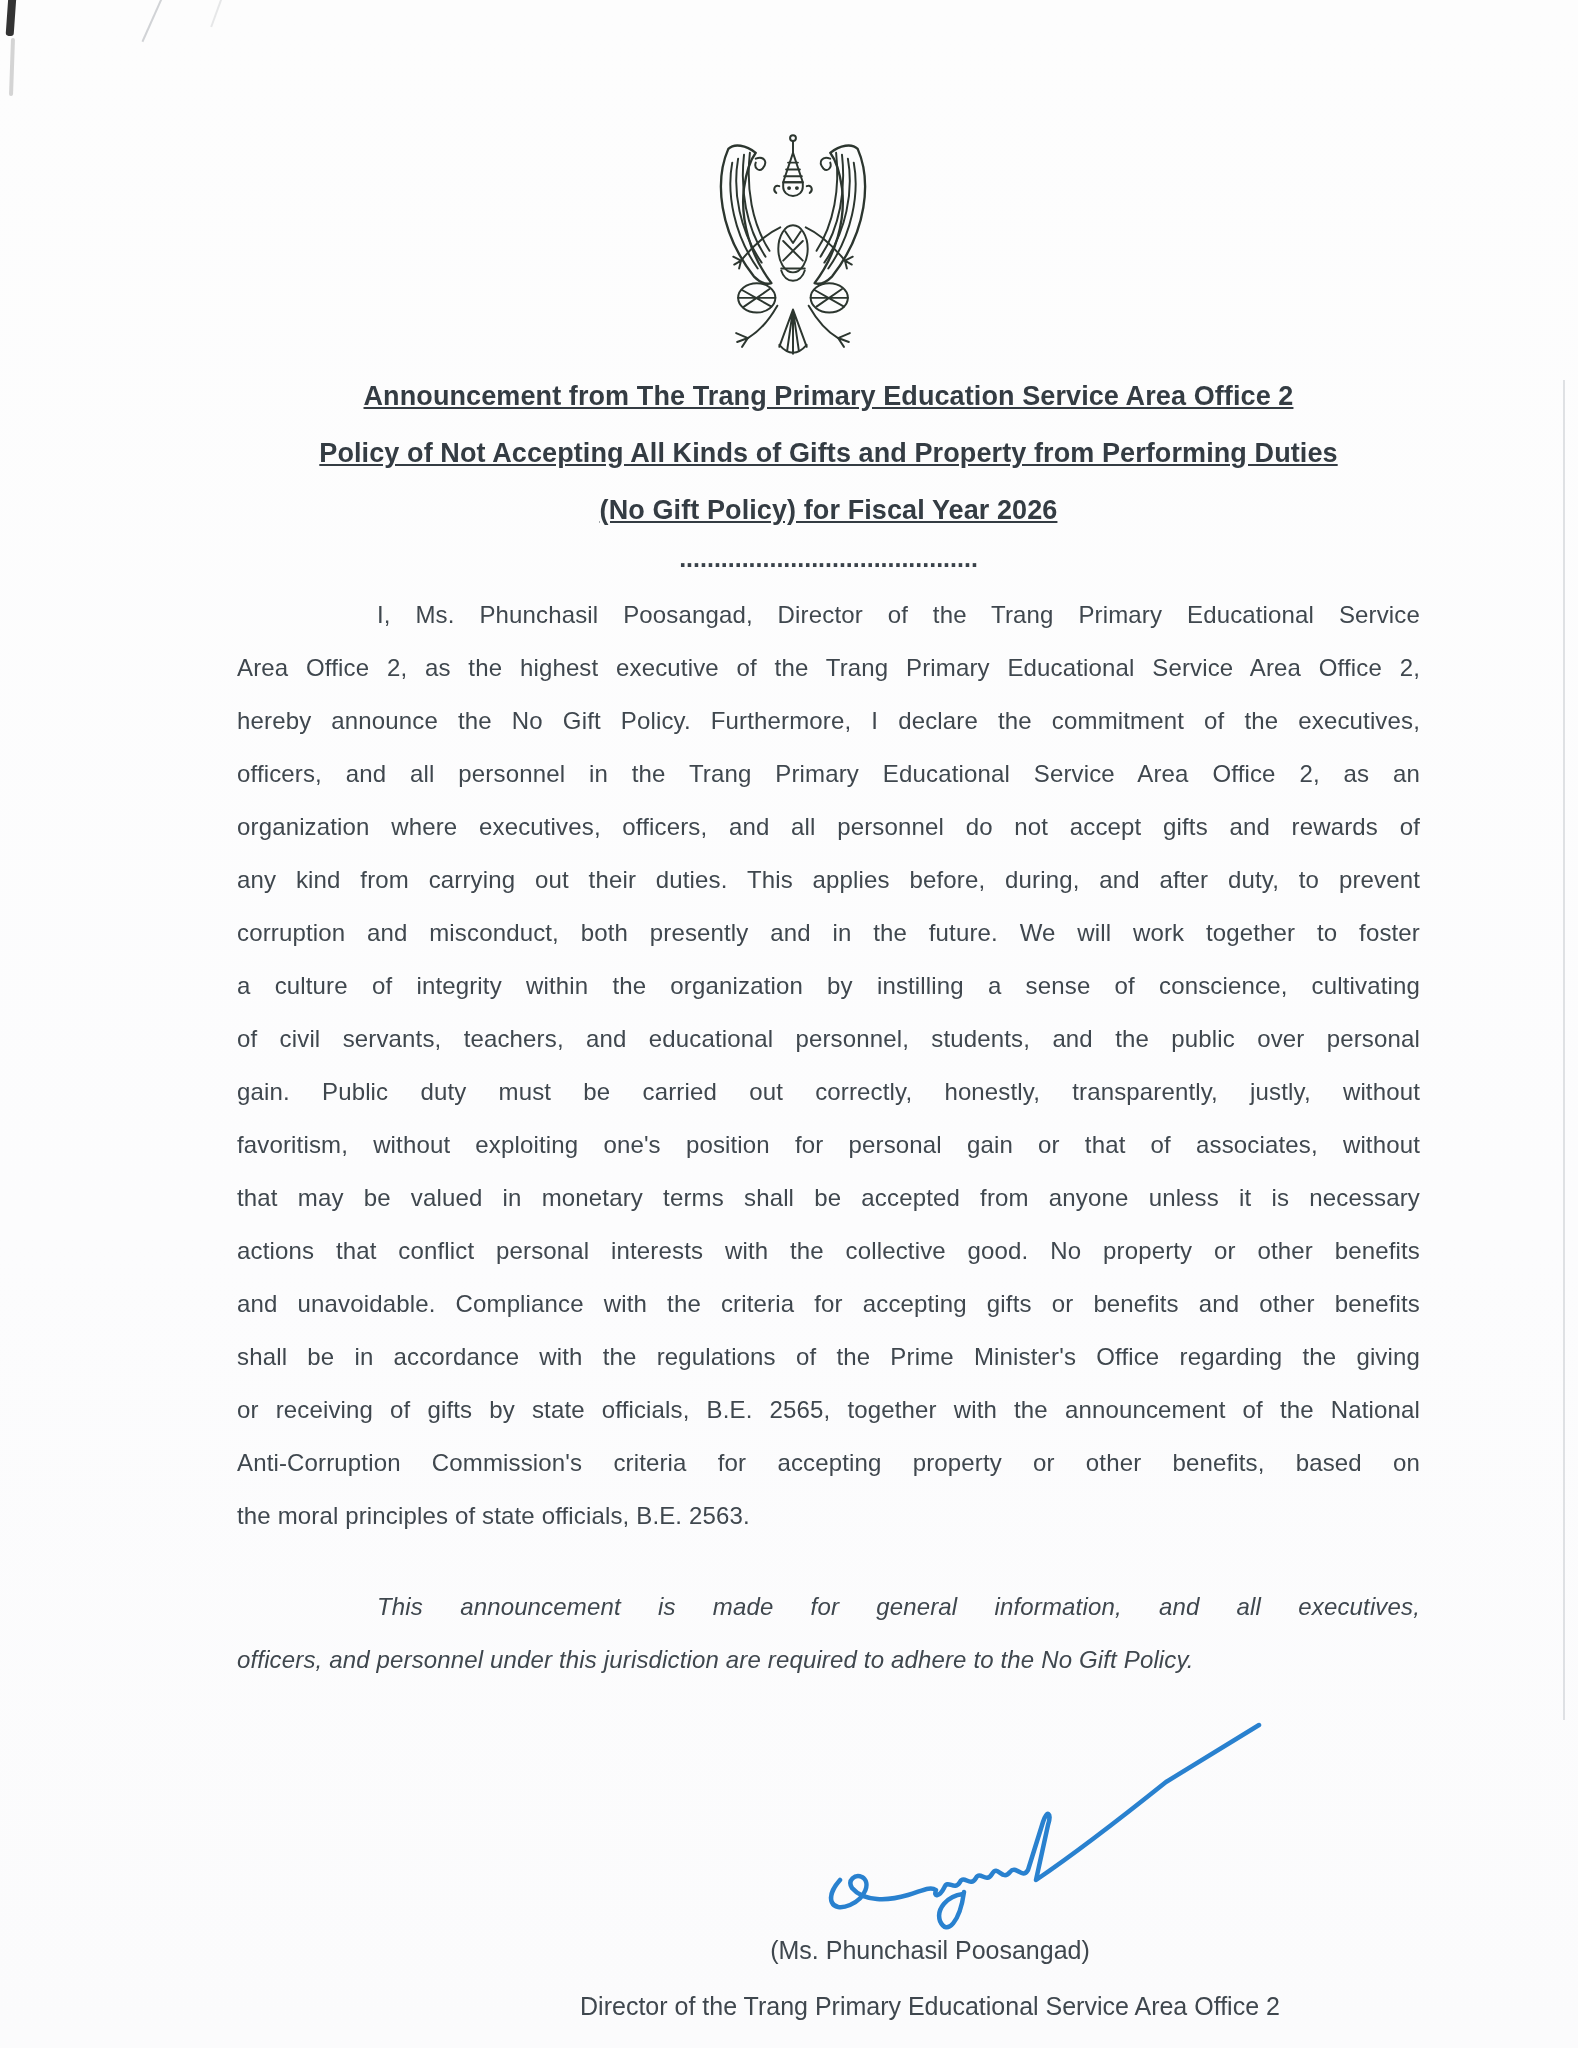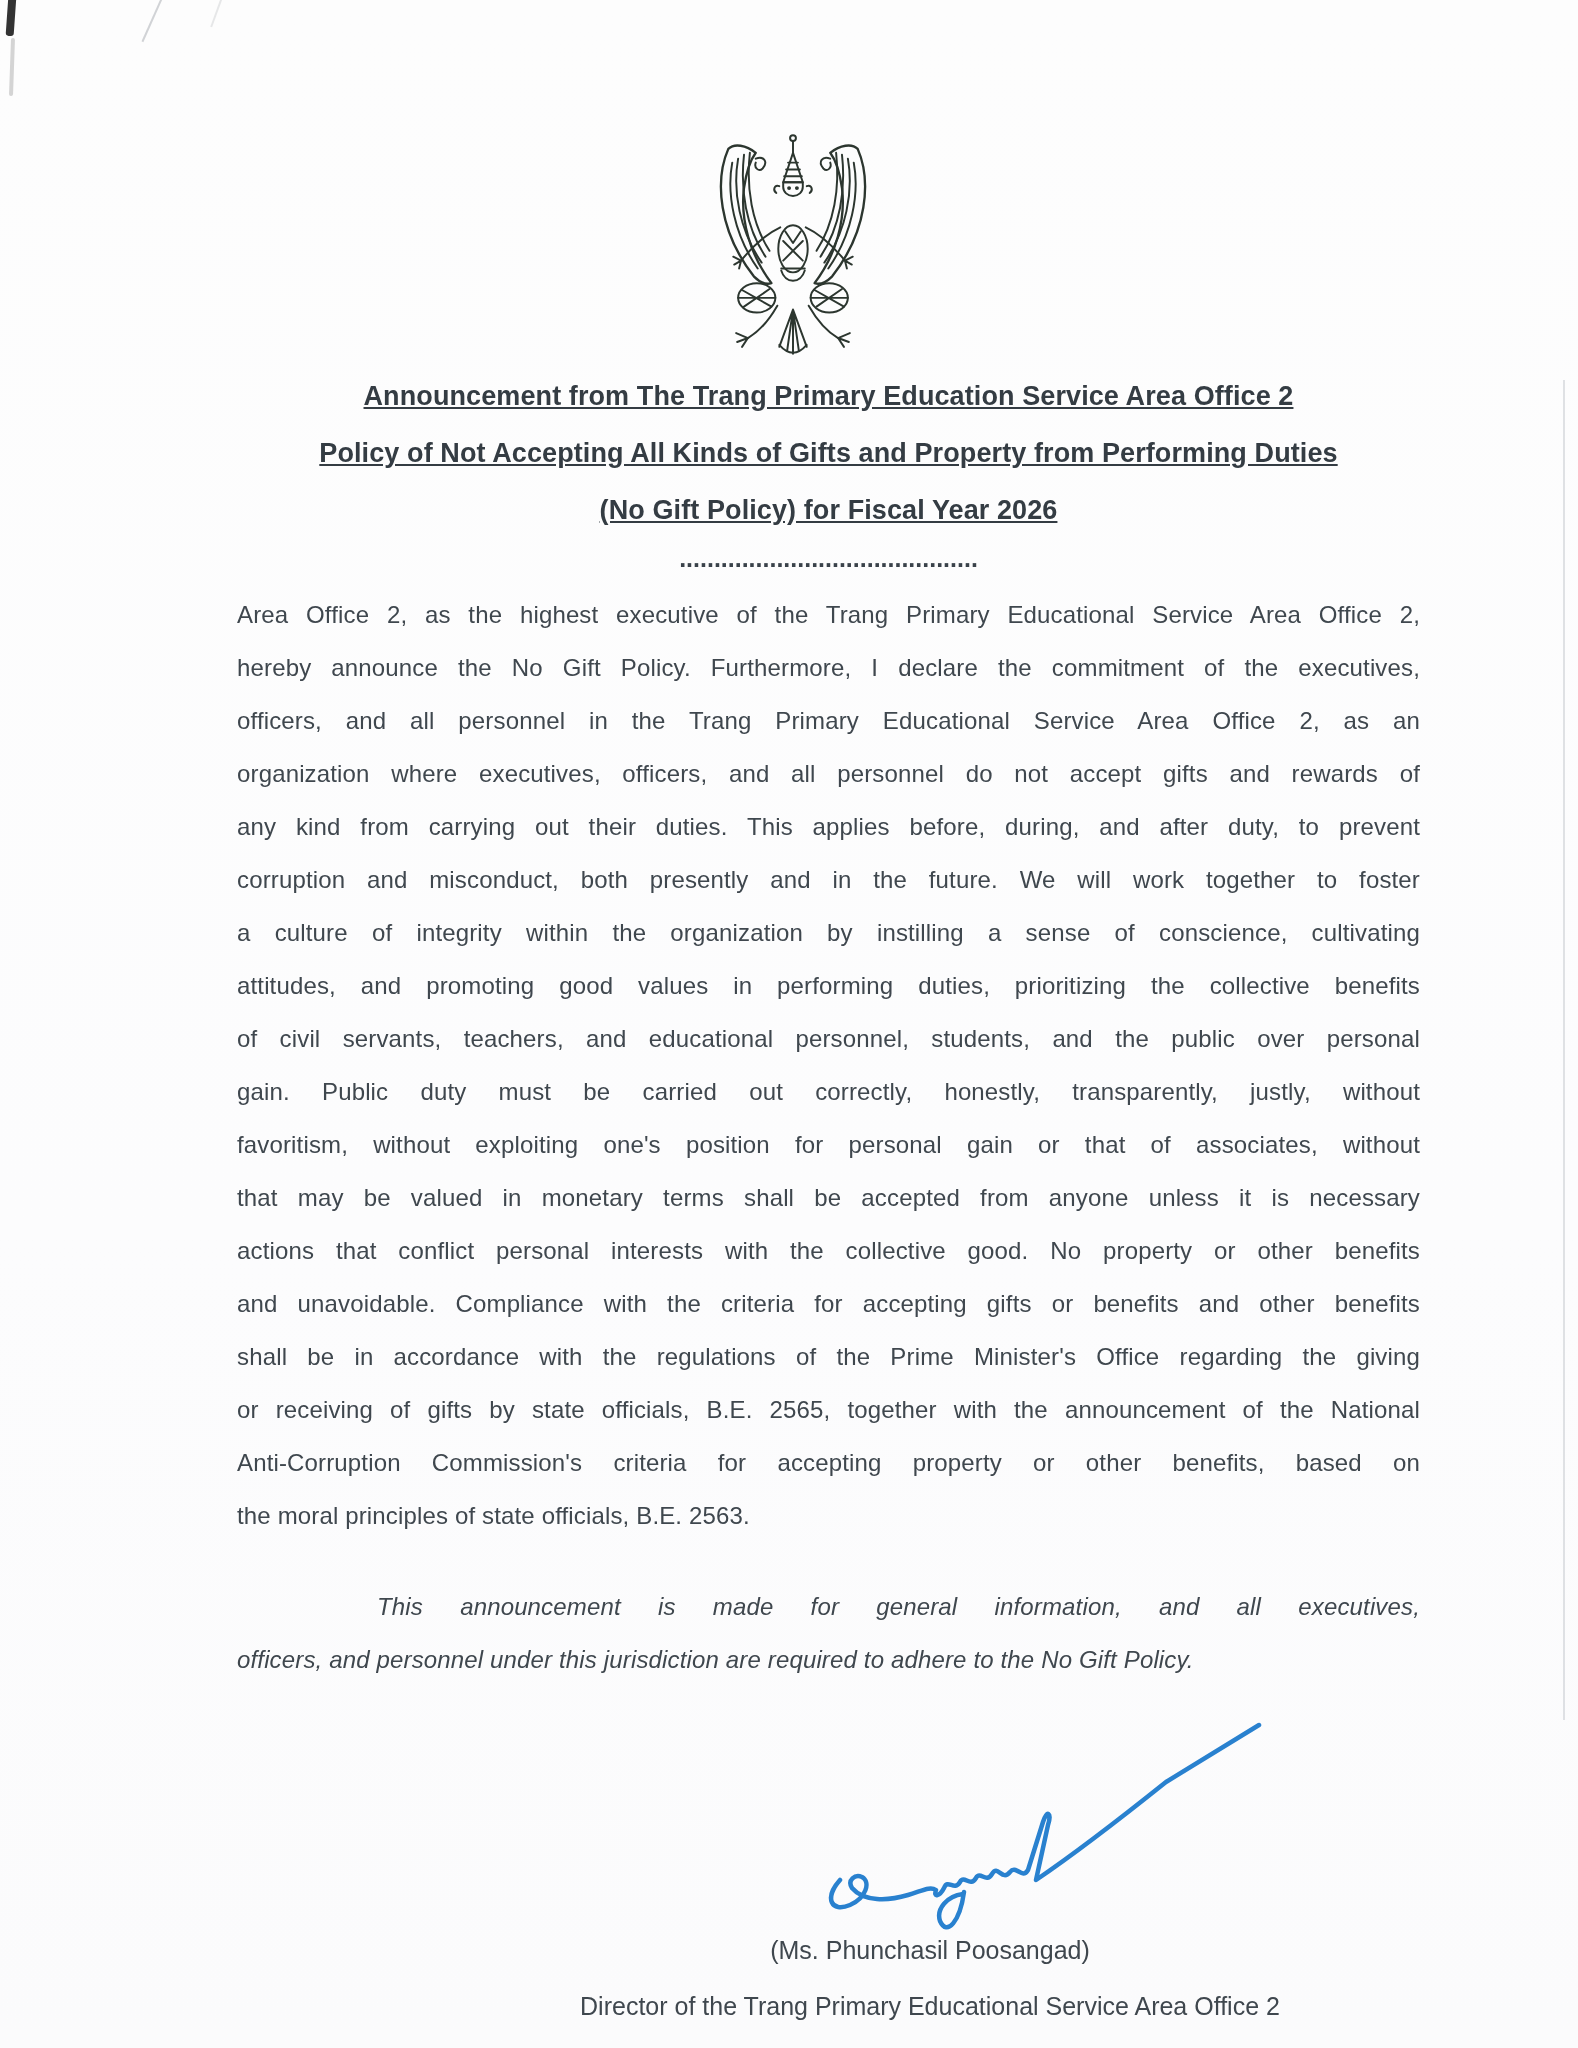--- a/index.html
+++ b/index.html
@@ -126,28 +126,28 @@
 
   <div class="title-block">
     <div class="title-line">Announcement from The Trang Primary Education Service Area Office 2</div>
     <div class="title-line">Policy of Not Accepting All Kinds of Gifts and Property from Performing Duties</div>
     <div class="title-line">(No Gift Policy) for Fiscal Year 2026</div>
     <div class="dots-divider">...........................................</div>
   </div>
 
   <div class="body-block">
       <div class="para">
+        <div class="bline indent">I, Ms. Phunchasil Poosangad, Director of the Trang Primary Educational Service</div>
         <div class="bline">Area Office 2, as the highest executive of the Trang Primary Educational Service Area Office 2,</div>
         <div class="bline">hereby announce the No Gift Policy. Furthermore, I declare the commitment of the executives,</div>
         <div class="bline">officers, and all personnel in the Trang Primary Educational Service Area Office 2, as an</div>
         <div class="bline">organization where executives, officers, and all personnel do not accept gifts and rewards of</div>
         <div class="bline">any kind from carrying out their duties. This applies before, during, and after duty, to prevent</div>
         <div class="bline">corruption and misconduct, both presently and in the future. We will work together to foster</div>
         <div class="bline">a culture of integrity within the organization by instilling a sense of conscience, cultivating</div>
-        <div class="bline">attitudes, and promoting good values in performing duties, prioritizing the collective benefits</div>
         <div class="bline">of civil servants, teachers, and educational personnel, students, and the public over personal</div>
         <div class="bline">gain. Public duty must be carried out correctly, honestly, transparently, justly, without</div>
         <div class="bline">favoritism, without exploiting one's position for personal gain or that of associates, without</div>
         <div class="bline">that may be valued in monetary terms shall be accepted from anyone unless it is necessary</div>
         <div class="bline">actions that conflict personal interests with the collective good. No property or other benefits</div>
         <div class="bline">and unavoidable. Compliance with the criteria for accepting gifts or benefits and other benefits</div>
         <div class="bline">shall be in accordance with the regulations of the Prime Minister's Office regarding the giving</div>
         <div class="bline">or receiving of gifts by state officials, B.E. 2565, together with the announcement of the National</div>
         <div class="bline">Anti-Corruption Commission's criteria for accepting property or other benefits, based on</div>
         <div class="bline lastline">the moral principles of state officials, B.E. 2563.</div>

